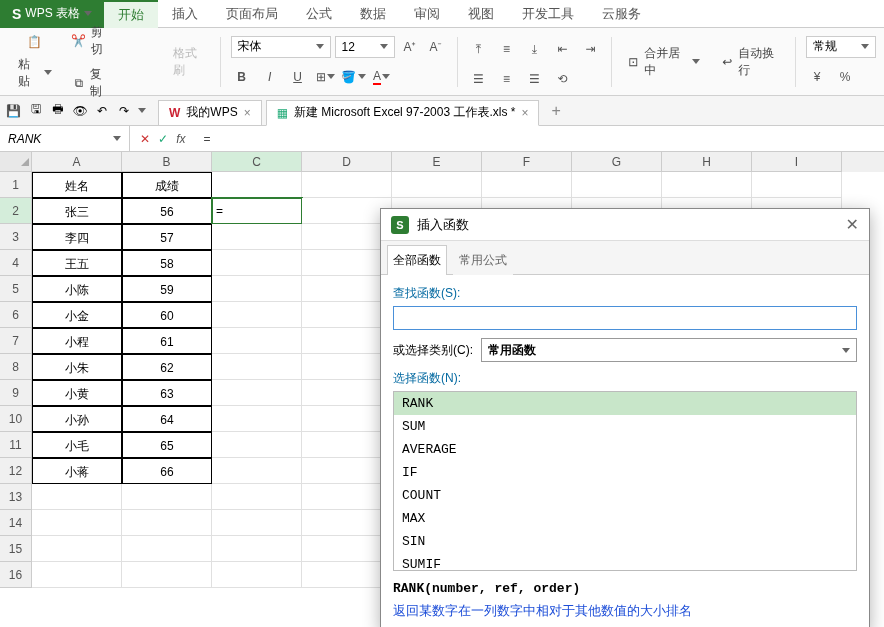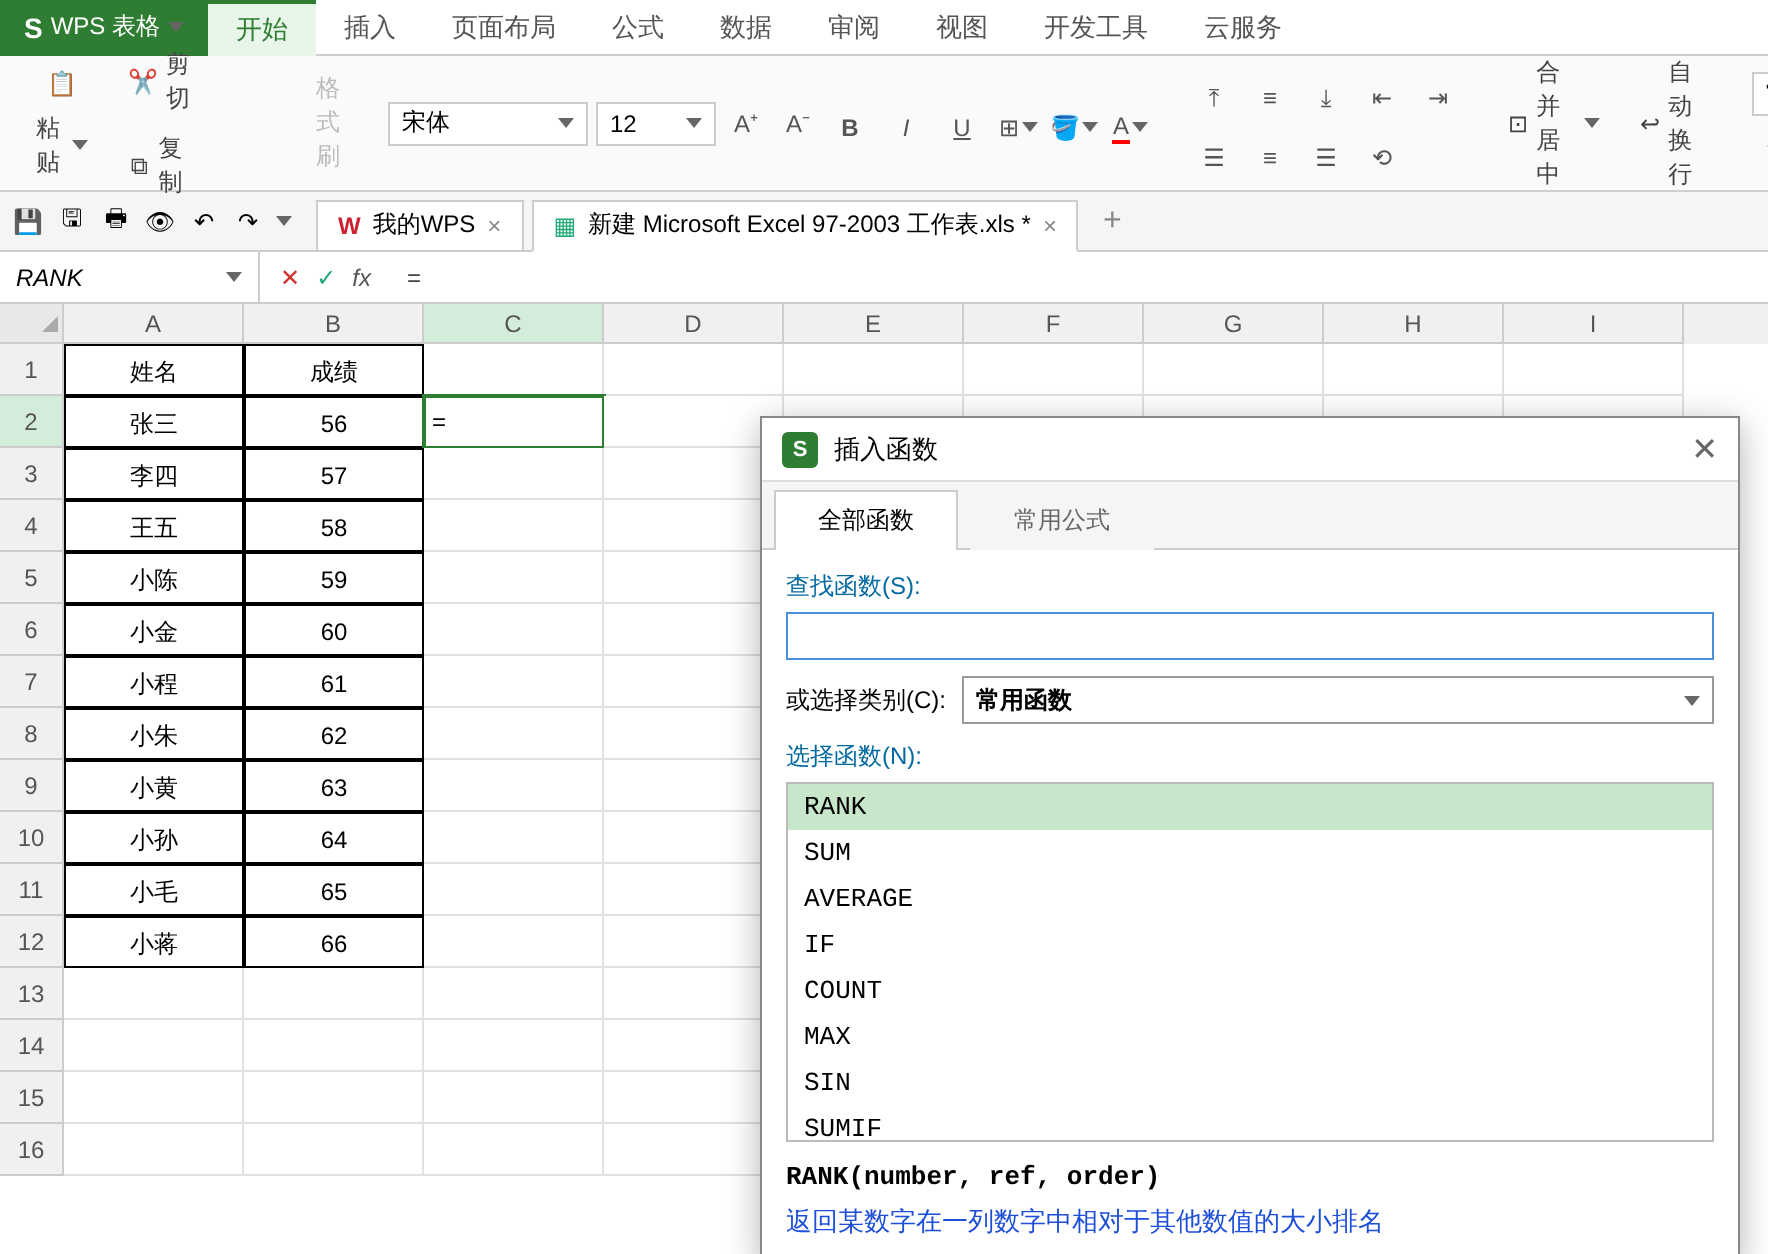--- a/index.html
+++ b/index.html
@@ -38,21 +38,21 @@
 .rowh.sel{background:#d4edda;}
 .cell{width:90px;border-right:1px solid #e0e0e0;border-bottom:1px solid #e0e0e0;line-height:26px;text-align:center;background:#fff;}
 .cell.bord{border:1px solid #000;}
 .cell.active{outline:2px solid #2e7d32;outline-offset:-1px;text-align:left;padding-left:4px;}
 .dialog{position:absolute;left:380px;top:208px;width:490px;background:#fff;border:1px solid #888;box-shadow:0 4px 16px rgba(0,0,0,0.3);}
 .dlg-title{height:32px;display:flex;align-items:center;padding:0 10px;justify-content:space-between;border-bottom:1px solid #ddd;}
 .dlg-title .left{display:flex;align-items:center;gap:8px;}
 .dlg-badge{width:18px;height:18px;background:#2e7d32;color:#fff;border-radius:3px;display:flex;align-items:center;justify-content:center;font-size:11px;font-weight:bold;}
 .close-x{font-size:16px;cursor:pointer;color:#666;}
 .dlg-tabs{display:flex;background:#f5f5f5;border-bottom:1px solid #ccc;}
-.dlg-tab{padding:6px 21px;border:1px solid #ccc;border-bottom:none;background:#fff;margin-bottom:-1px;margin-left:6px;margin-top:4px;cursor:pointer;}
+.dlg-tab{padding:6px 5px;border:1px solid #ccc;border-bottom:none;background:#fff;margin-bottom:-1px;margin-left:6px;margin-top:4px;cursor:pointer;}
 .dlg-tab.inactive{background:#f5f5f5;border-color:transparent;color:#666;}
 .dlg-body{padding:10px 12px;}
 .dlg-label{margin-bottom:4px;color:#0369a1;}
 .dlg-input{width:100%;border:1px solid #4a90d9;padding:4px;margin-bottom:8px;height:24px;}
 .dlg-row{display:flex;align-items:center;gap:8px;margin-bottom:8px;}
 .dlg-select{flex:1;border:1px solid #999;padding:3px 6px;height:24px;display:flex;align-items:center;justify-content:space-between;background:#fff;font-weight:bold;}
 .func-list{border:1px solid #bbb;height:180px;overflow-y:auto;}
 .func-item{padding:4px 8px;font-family:"Courier New",monospace;cursor:pointer;font-size:13px;}
 .func-item.sel{background:#c8e6c9;}
 .func-sig{font-family:"Courier New",monospace;font-weight:bold;margin:10px 0 6px;font-size:13px;}
@@ -98,21 +98,21 @@
       </div>
     <div class="ribbon-btn">
         <span class="icon">⧉</span>
         <span>复制</span>
       </div>
   </div>
   <div class="ribbon-btn disabled">
       <span>格式刷</span>
     </div>
   <div class="sep"></div>
-  <div style="display:flex;flex-direction:row;gap:4px">
+  <div style="display:flex;flex-direction:column;gap:4px">
     <div class="font-row">
       <div class="font-select">
           <span>宋体</span>
           <span class="tri"></span>
         </div>
       <div class="size-select">
           <span>12</span>
           <span class="tri"></span>
         </div>
       <div class="sq-btn">A⁺</div>

